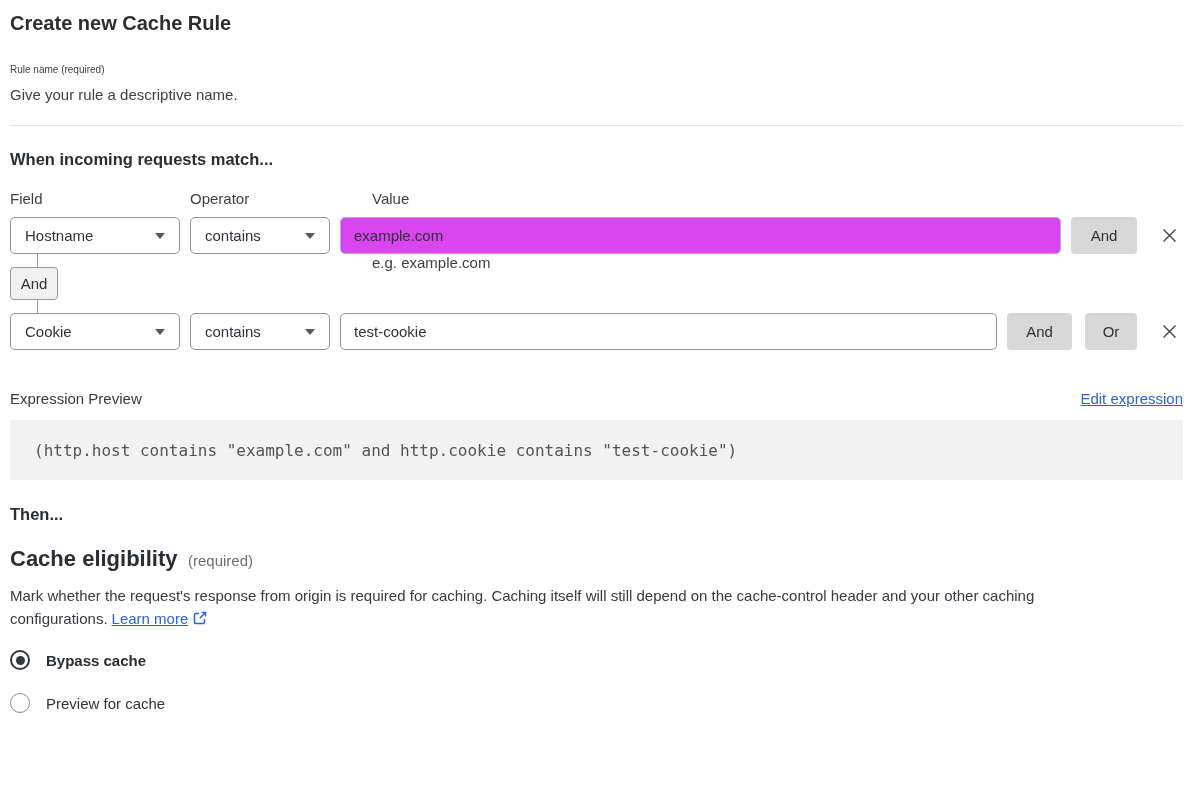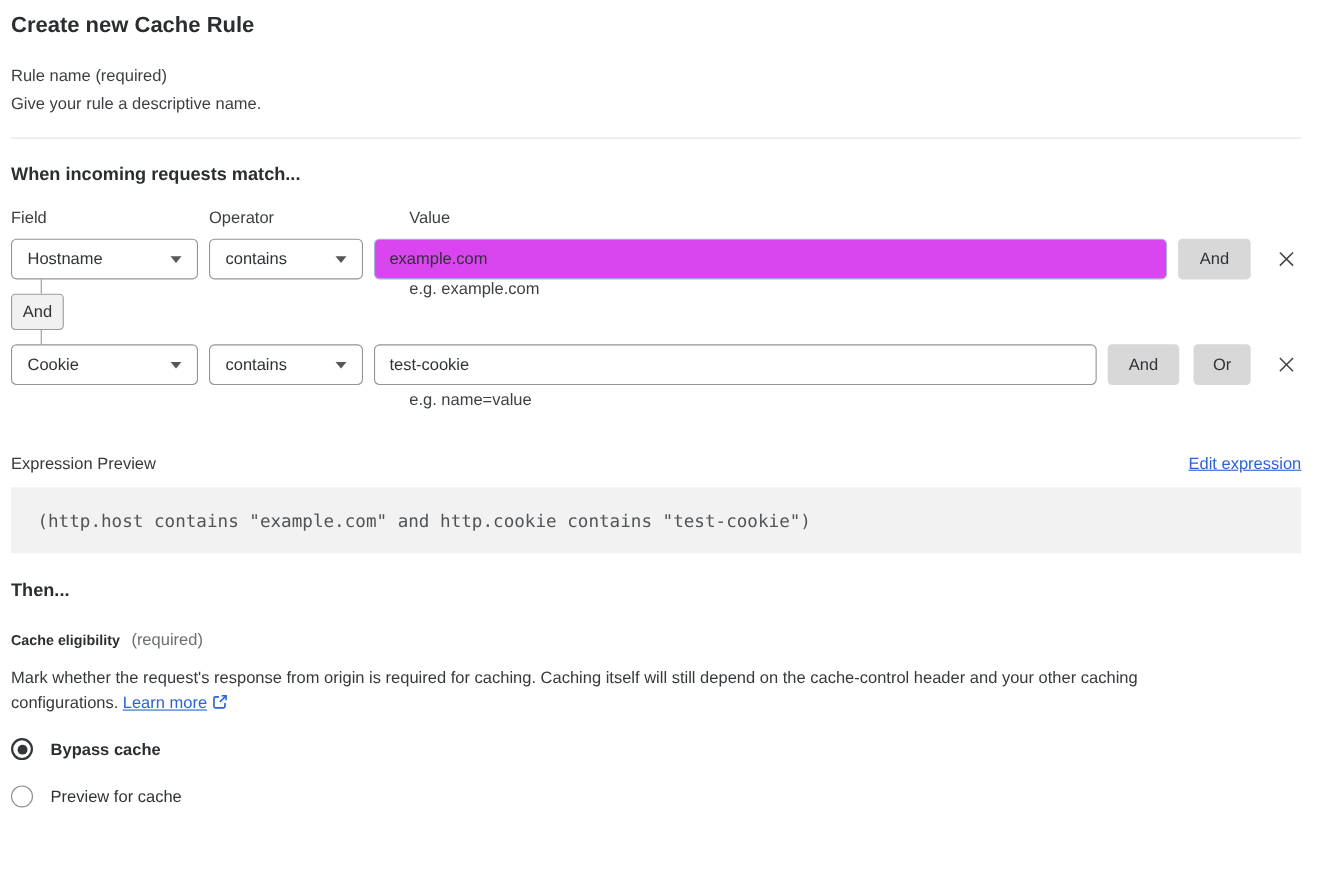--- a/index.html
+++ b/index.html
@@ -8,21 +8,21 @@
     font-family: "Liberation Sans", sans-serif;
     color: #36393d;
     width: 1200px;
     height: 793px;
     overflow: hidden;
   }
   .container { padding: 10px 17px 0 10px; width: 1200px; }
 
   h1.page-title { font-size: 20px; font-weight: 700; color: #2b2e31; line-height: 26px; }
 
-  .field-label { font-size: 15px; color: #3c3f43; margin-top: 25px; line-height: 18px; }
+  .field-label { font-size: 10px; color: #3c3f43; margin-top: 25px; line-height: 18px; }
 
   .text-input {
     height: 37px; border: 1px solid #949494; border-radius: 5px;
     font-family: "Liberation Sans", sans-serif; font-size: 15px; color: #2f3236;
     padding: 0 13px; background: #fff; outline: none; display: block;
   }
   .rule-name { width: 586px; margin-top: 6px; }
   .helper { font-size: 15px; color: #3c3f43; margin-top: 7px; line-height: 18px; }
 
   .divider { border: none; border-top: 1px solid #e2e2e2; margin-top: 21px; width: 1173px; }
@@ -76,21 +76,21 @@
 
   .expr-head { display: flex; justify-content: space-between; align-items: baseline; margin-top: 39px; width: 1173px; font-size: 15px; line-height: 19px; color: #36393d; }
   .link { color: #2b63d3; text-decoration: underline; cursor: pointer; }
   .code {
     margin-top: 12px; width: 1173px; height: 60px; background: #f2f2f2;
     display: flex; align-items: center; padding: 0 24px;
     font-family: "DejaVu Sans Mono", monospace; font-size: 16px; color: #515457;
   }
 
   .ce-head { margin-top: 24px; line-height: 21px; }
-  .ce-title { font-size: 13px; font-weight: 700; color: #2b2e31; }
+  .ce-title { font-size: 22px; font-weight: 700; color: #2b2e31; }
   .required { font-size: 15px; color: #6b6e72; margin-left: 6px; }
 
   .desc { margin-top: 13px; font-size: 15px; line-height: 23px; color: #36393d; max-width: 1160px; }
   .desc .link { margin-left: 4px; margin-right: 4px; }
   .ext-icon { vertical-align: -2px; }
 
   .radio-row { display: flex; align-items: center; margin-top: 0; cursor: pointer; }
   .radio-row.first { margin-top: 20px; }
   .radio-row.second { margin-top: 23px; }
   .radio {
@@ -157,21 +157,20 @@
     <input class="text-input value-input" value="test-cookie" style="">
     <button class="pill pill-and2">And</button>
     <button class="pill pill-or">Or</button>
     <button class="xbtn">
       <svg width="19" height="19" viewBox="0 0 19 19">
           <path d="M3.5 3.5l12 12M15.5 3.5l-12 12" stroke="#404346" stroke-width="1.4" fill="none"></path>
         </svg>
     </button>
   </div>
 
-  <div class="hint hint2">e.g. name=value</div>
 
   <div class="expr-head">
     <div>Expression Preview</div>
     <a class="link">Edit expression</a>
   </div>
   <div class="code">(http.host contains "example.com" and http.cookie contains "test-cookie")</div>
 
   <h2 class="section-heading" style="margin-top:24px;">Then...</h2>
 
   <div class="ce-head">

